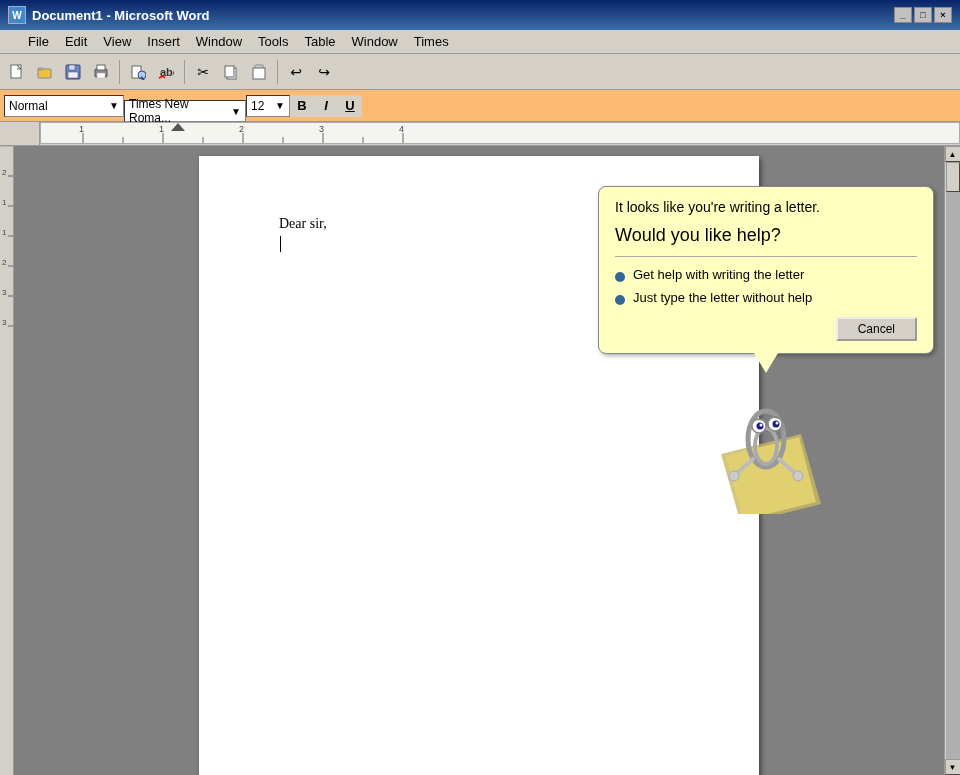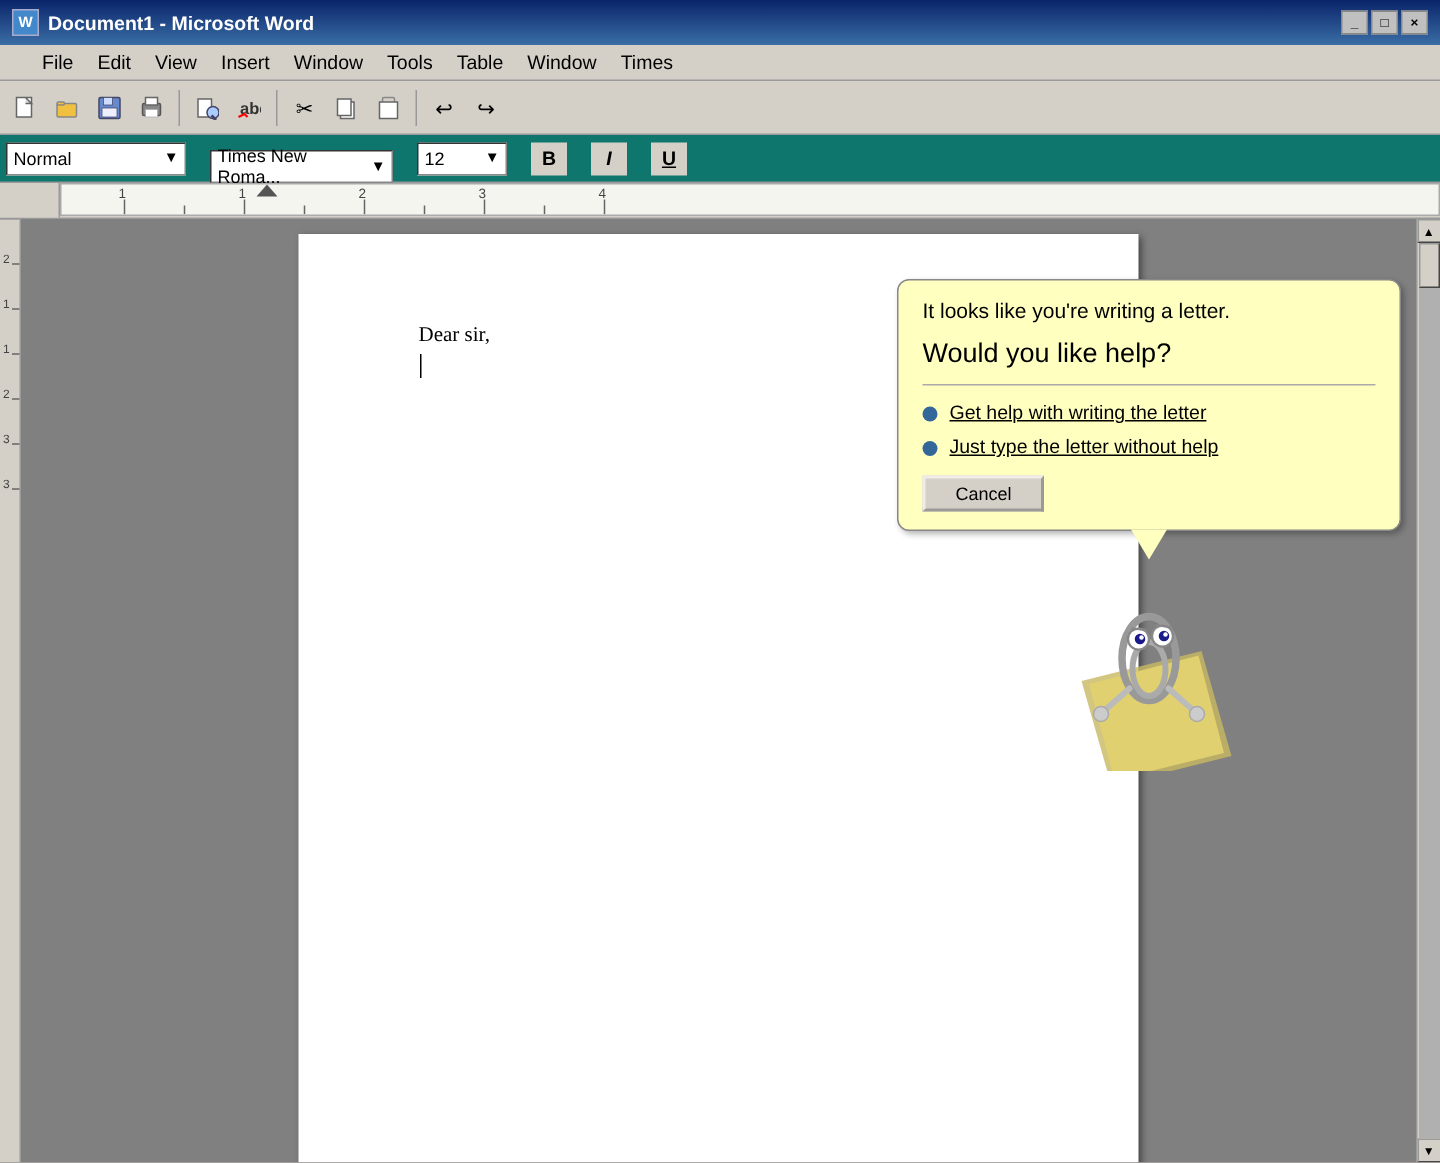--- a/index.html
+++ b/index.html
@@ -93,26 +93,26 @@
     }
     .tb-sep {
       width: 1px;
       height: 24px;
       background: #999;
       margin: 0 3px;
     }
 
     
     .format-toolbar {
-      background: #0f766e;
+      background: #fdba74;
       height: 32px;
       display: flex;
       align-items: center;
       padding: 2px 4px;
-      gap: 16px;
+      gap: 0;
       border-bottom: 1px solid #999;
     }
     .style-dropdown {
       width: 120px;
       height: 22px;
       font-size: 12px;
       background: white;
       border: 1px inset #888;
       display: flex;
       align-items: center;
@@ -130,21 +130,21 @@
       font-size: 12px;
       background: white;
       border: 1px inset #888;
       display: flex;
       align-items: center;
       padding: 0 4px;
       cursor: pointer;
       margin-top: 11px;
     }
     .size-dropdown {
-      width: 60px;
+      width: 44px;
       height: 22px;
       font-size: 12px;
       background: white;
       border: 1px inset #888;
       display: flex;
       align-items: center;
       padding: 0 4px;
       cursor: pointer;
     }
     .fmt-btn {
@@ -306,37 +306,36 @@
       font-size: 18px;
       margin-bottom: 8px;
     }
     .clippy-divider {
       border: none;
       border-top: 1px solid #aaa;
       margin: 10px 0;
     }
     .clippy-option {
       display: flex;
-      align-items: center;
+      align-items: flex-end;
       margin: 8px 0;
       cursor: pointer;
       gap: 8px;
-      text-decoration: underline;
     }
     .clippy-bullet {
       width: 10px;
       height: 10px;
       background: #336699;
       border-radius: 50%;
       margin-top: 2px;
       flex-shrink: 0;
     }
     .clippy-cancel-row {
       display: flex;
-      justify-content: flex-start;
+      justify-content: flex-end;
       margin-top: 12px;
     }
     .clippy-cancel-btn {
       background: #d4d0c8;
       border: 2px outset #f0ede8;
       padding: 3px 20px;
       font-size: 12px;
       cursor: pointer;
       font-family: Arial, sans-serif;
     }

